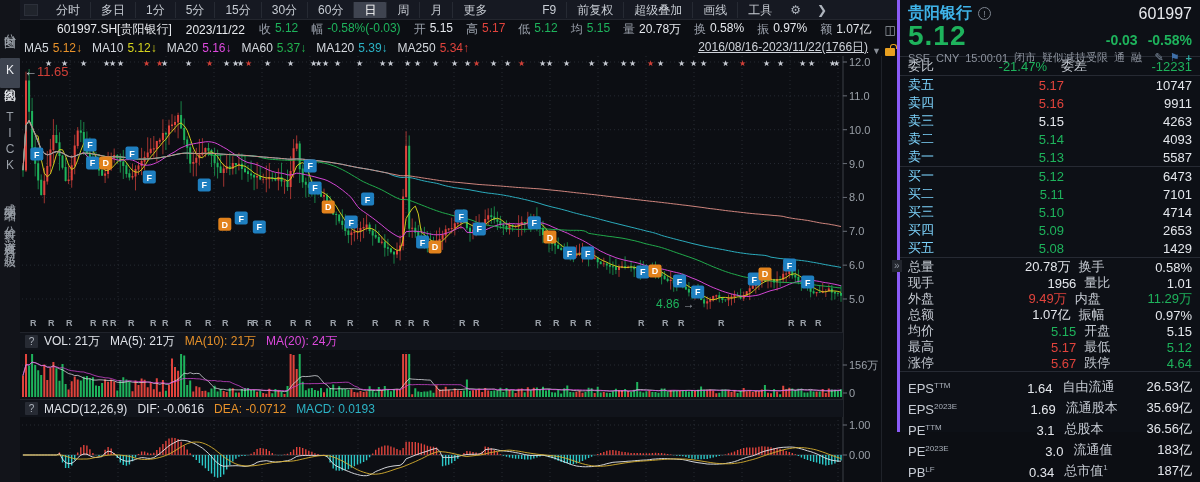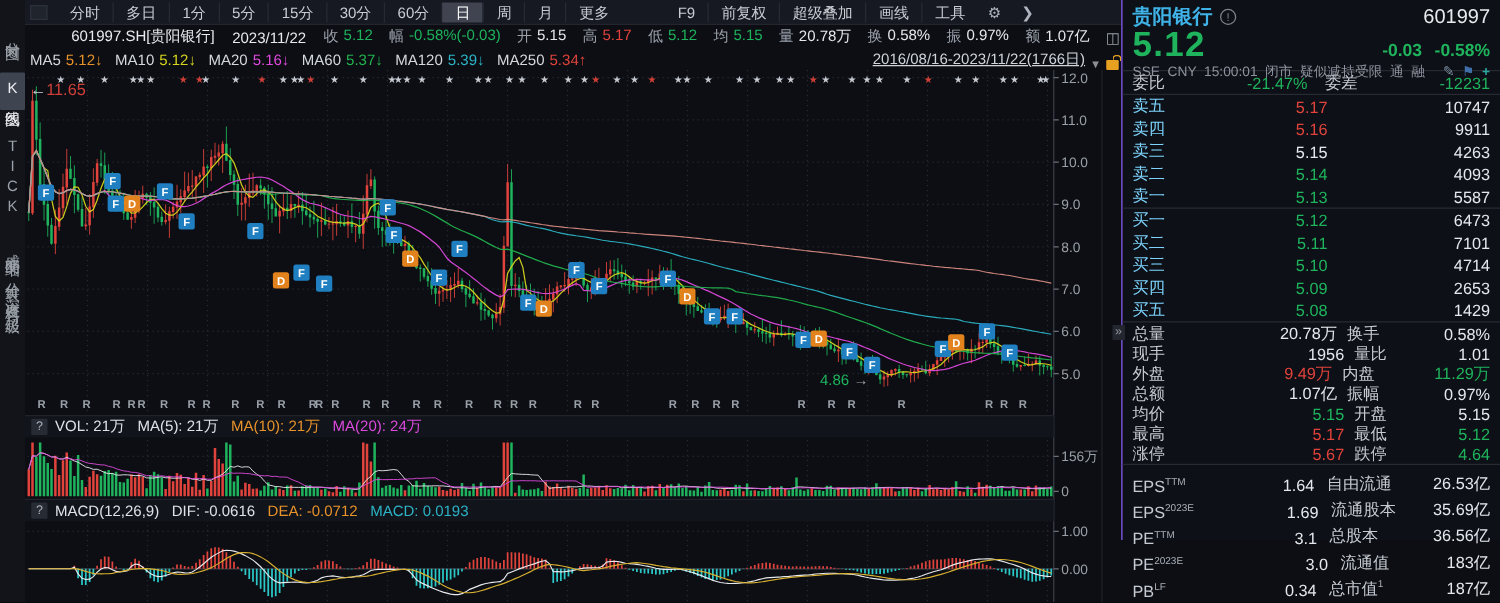--- a/index.html
+++ b/index.html
@@ -42,21 +42,21 @@
   .vdiv { position:absolute; left:861px; top:0; width:1px; height:426px; background:#1f2229; }
 
   .pane-header { position:absolute; left:0; width:823px; height:18px; display:flex; align-items:center; background:#11141b; border-top:1px solid #20232b; font-size:12px; white-space:nowrap; }
   .helpbox { width:13px; height:13px; background:#272b34; color:#aeb4bd; font-size:10px; display:flex; align-items:center; justify-content:center; margin:0 6px 0 5px; border-radius:1px; cursor:pointer; }
   .seg { margin-right:10px; }
 
   .anno-high { position:absolute; left:4px; top:8px; font-size:13px; }
   .anno-low { position:absolute; left:636px; top:241px; font-size:12px; }
 
   
-  .rpanel { position:absolute; left:897px; top:0; width:303px; height:432px; background:#0d1016; border-left:1px solid #8b5cf6; font-size:13px; }
+  .rpanel { position:absolute; left:897px; top:0; width:303px; height:432px; background:#0d1016; border-left:3px solid #8b5cf6; font-size:13px; }
   .rp-head { height:57px; border-bottom:1px solid #262a33; padding:3px 8px 0 8px; position:relative; }
   .rp-line1 { display:flex; align-items:center; }
   .rp-name { font-size:16px; font-weight:bold; }
   .info-circ { width:13px; height:13px; border:1px solid #7e8590; border-radius:50%; color:#7e8590; font-size:9px; display:flex; align-items:center; justify-content:center; margin-left:6px; }
   .rp-code { margin-left:auto; color:#e8eaee; font-size:16px; }
   .rp-line2 { display:flex; align-items:baseline; margin-top:-4px; }
   .rp-price { font-size:28px; font-weight:bold; letter-spacing:1px; }
   .rp-chg { margin-left:auto; font-weight:bold; font-size:14px; }
   .rp-chg span { margin-left:10px; }
   .rp-meta { display:flex; align-items:center; color:#8d939e; font-size:11px; margin-top:-2px; gap:6px; }

